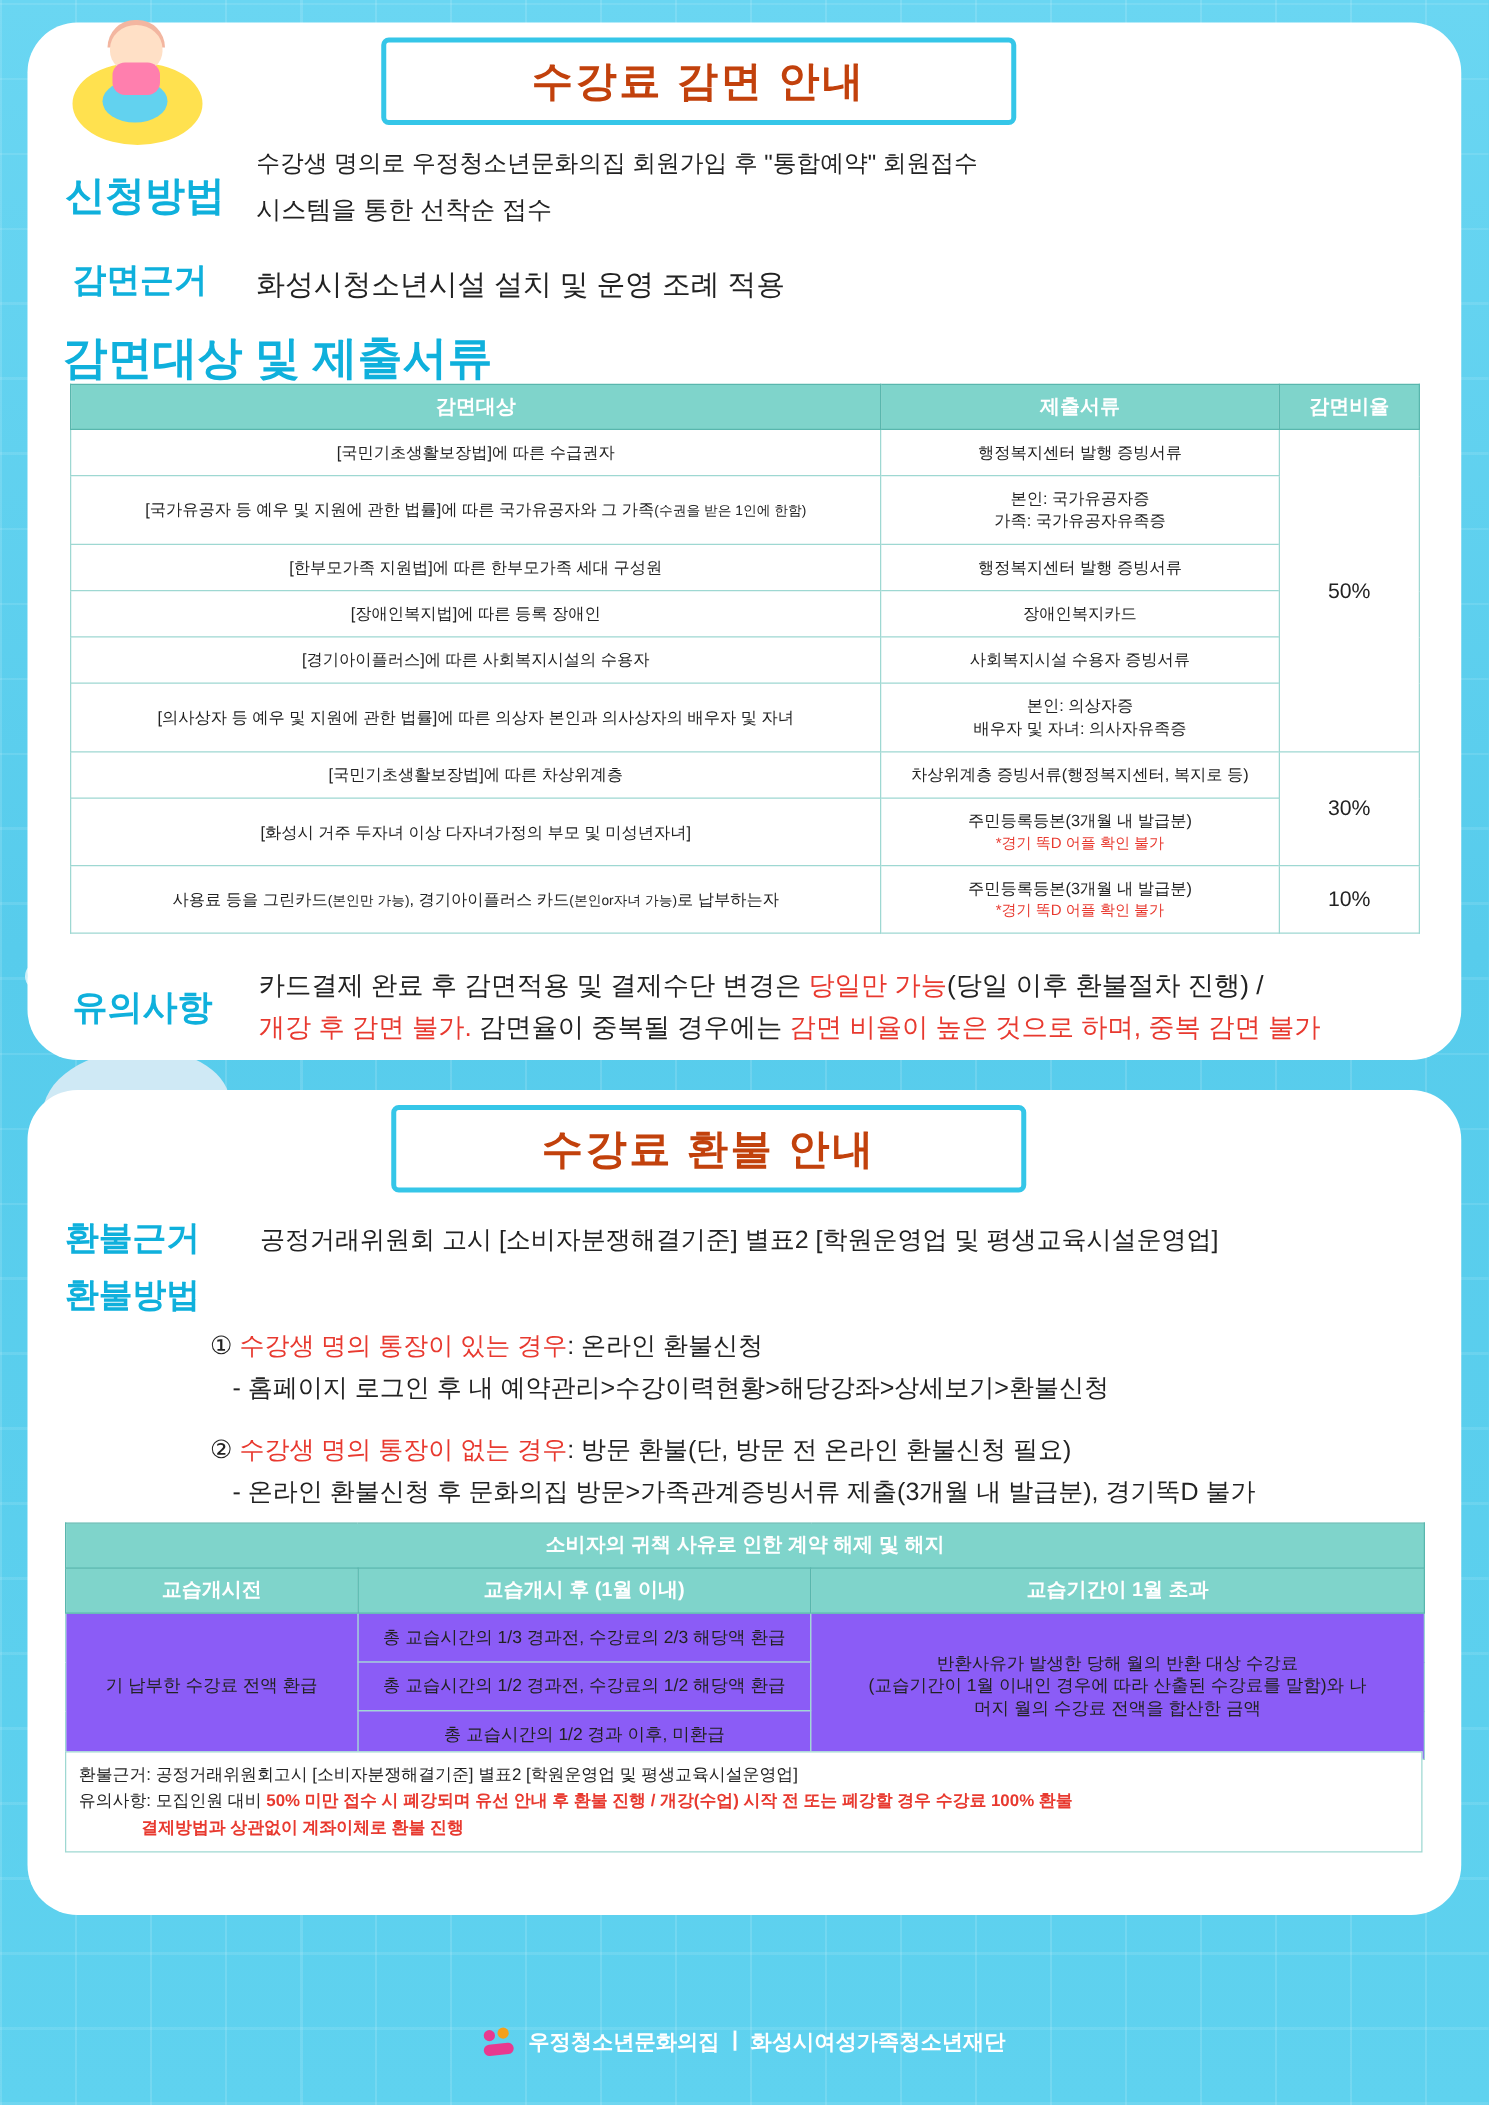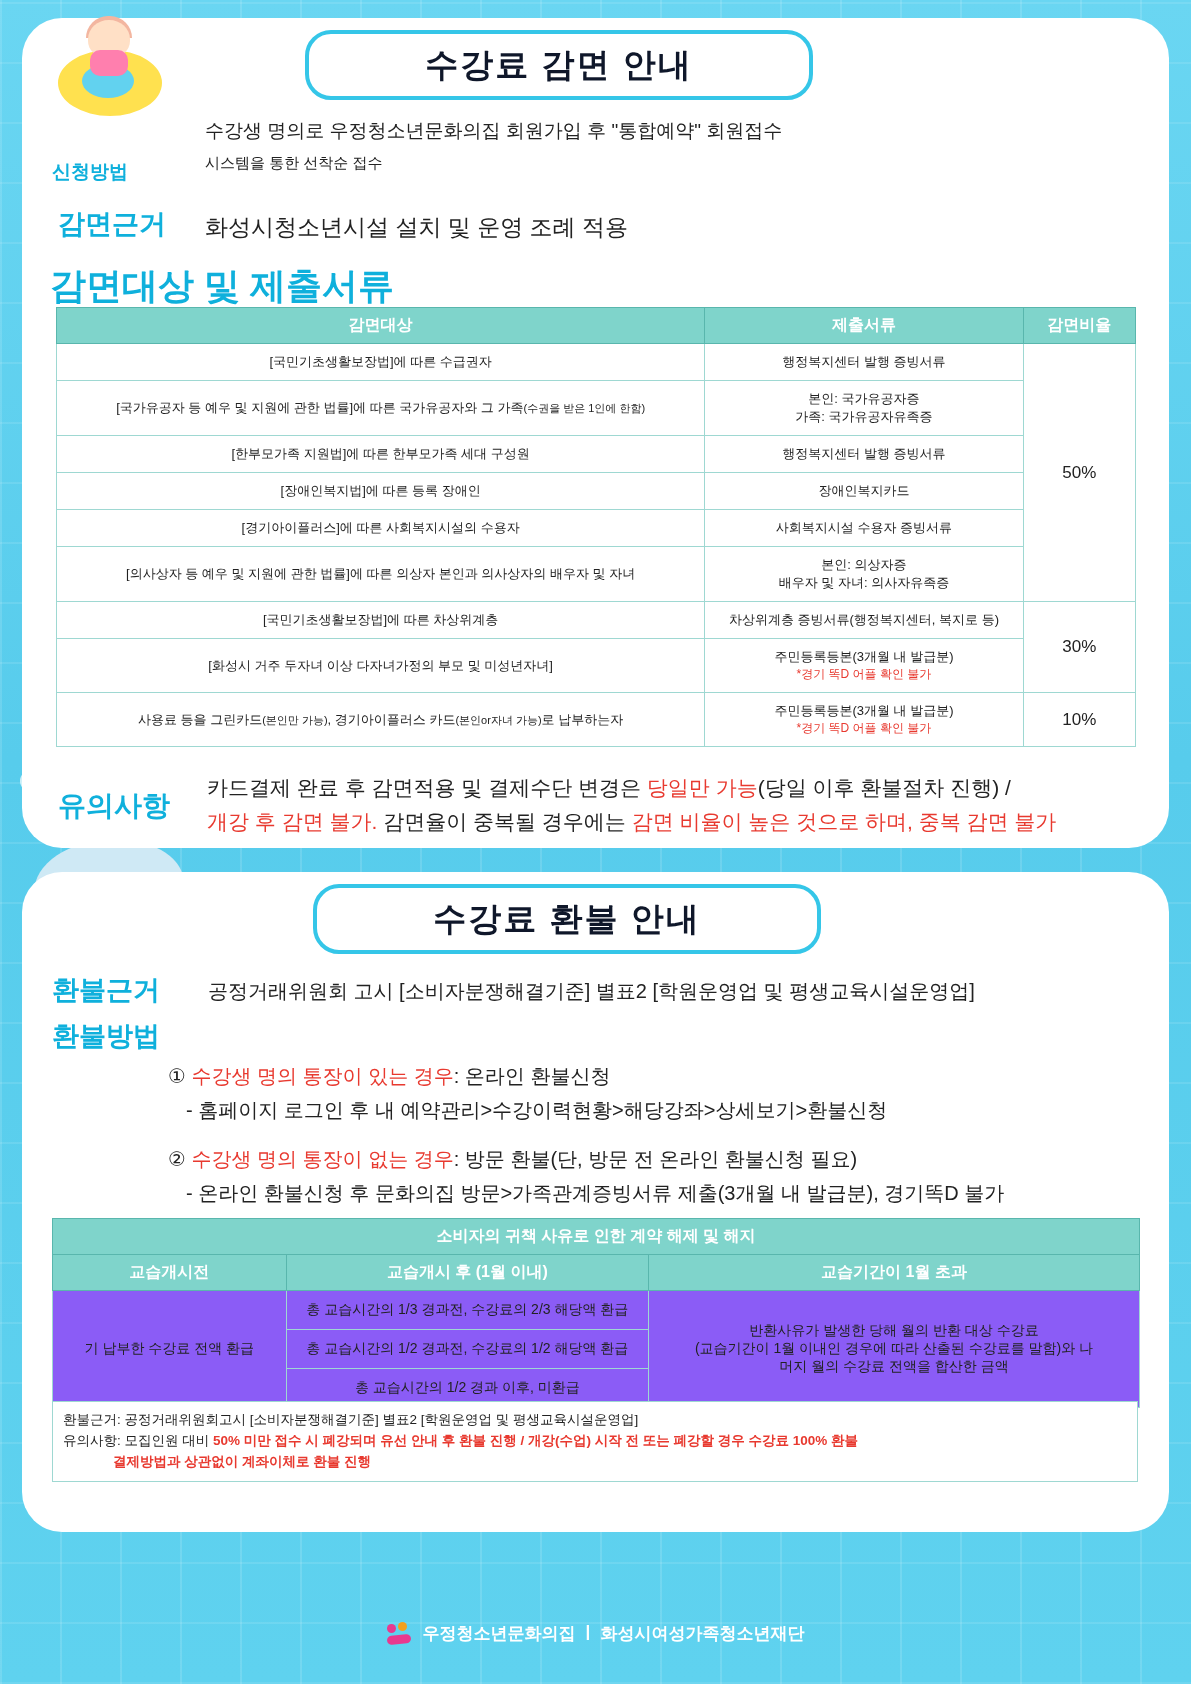--- a/index.html
+++ b/index.html
@@ -25,23 +25,23 @@
     background:#ffffff;
     border-radius:40px;
   }
   .panel-top{left:22px;top:18px;width:1147px;height:830px;}
   .panel-bottom{left:22px;top:872px;width:1147px;height:660px;}
   
   .title-pill{
     position:absolute;
     background:#ffffff;
     border:4px solid #35c6e8;
-    border-radius:26px;
+    border-radius:6px;
     display:flex;align-items:center;justify-content:center;
-    color:#0f172a;
+    color:#c2410c;
     font-size:33px;font-weight:bold;letter-spacing:2px;
   }
   #title-pill-1{left:305px;top:30px;width:500px;height:62px;}
   #title-pill-2{left:313px;top:884px;width:500px;height:62px;}
 
   
   .lbl-blue{color:#0fb0dc;font-weight:bold;}
   .red{color:#e8392f;}
   .row-label{position:absolute;font-weight:bold;}
 
@@ -129,23 +129,23 @@
 
 <div class="ring-kid">
   <div class="ring"></div>
   <div class="kid-hair"></div>
   <div class="kid-head"></div>
   <div class="kid-body"></div>
 </div>
 
 <div class="title-pill" id="title-pill-1">수강료 감면 안내</div>
 
-<div class="row-label lbl-blue" style="left:52px;top:135px;font-size:19px;margin-top:24px;">신청방법</div>
+<div class="row-label lbl-blue" style="left:52px;top:135px;font-size:32px;">신청방법</div>
 <div class="free-text" style="left:205px;top:118px;font-size:19px;">수강생 명의로 우정청소년문화의집 회원가입 후 "통합예약" 회원접수</div>
-<div class="free-text" style="left:205px;top:154px;font-size:15px;">시스템을 통한 선착순 접수</div>
+<div class="free-text" style="left:205px;top:154px;font-size:20px;">시스템을 통한 선착순 접수</div>
 
 <div class="row-label lbl-blue" style="left:58px;top:206px;font-size:27px;">감면근거</div>
 <div class="free-text" style="left:205px;top:212px;font-size:23px;">화성시청소년시설 설치 및 운영 조례 적용</div>
 
 <div class="row-label lbl-blue" style="left:50px;top:262px;font-size:36px;">감면대상 및 제출서류</div>
 
 <table class="tbl1">
   <thead>
     <tr>
       <th style="width:620px;">감면대상</th>

